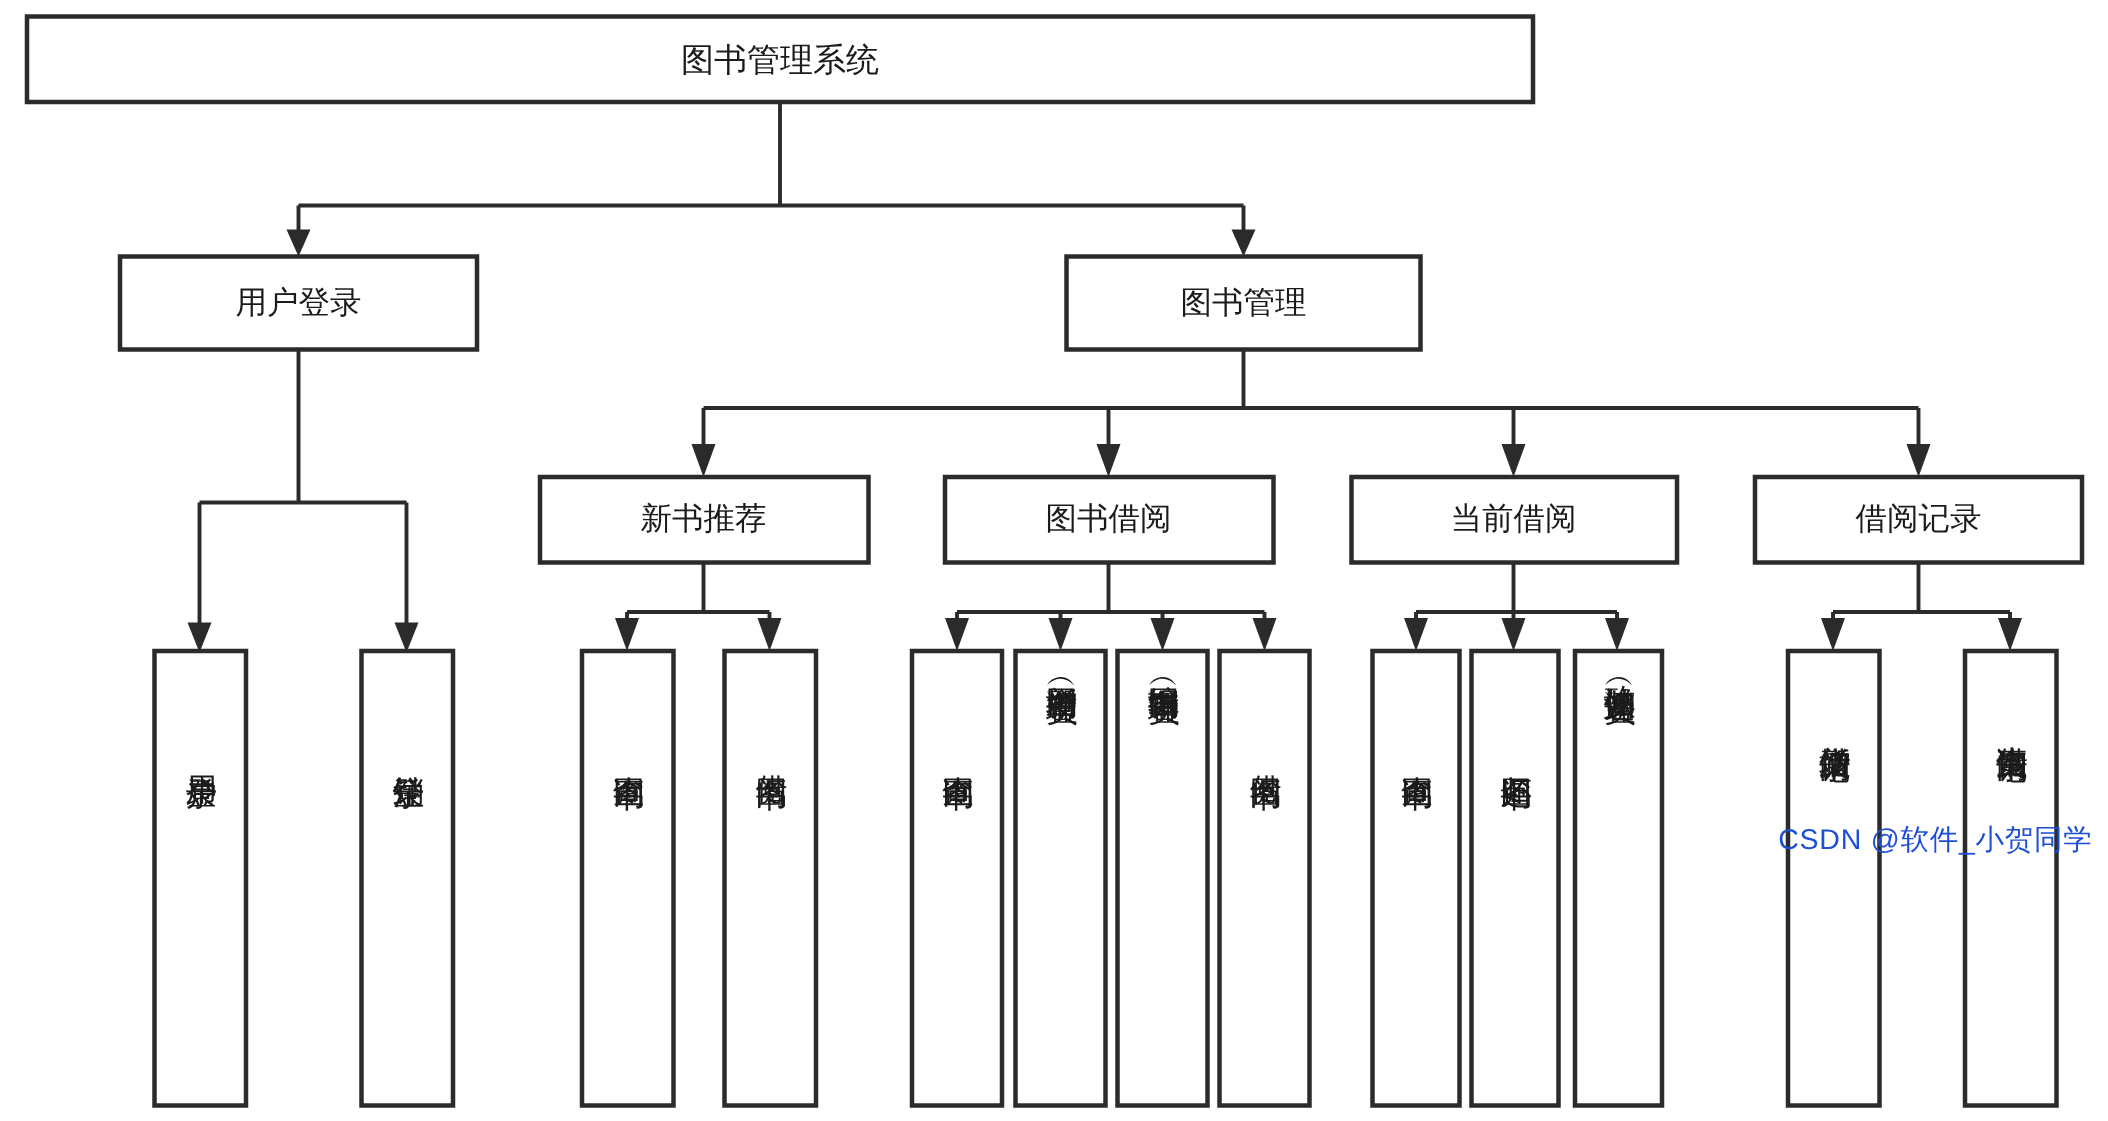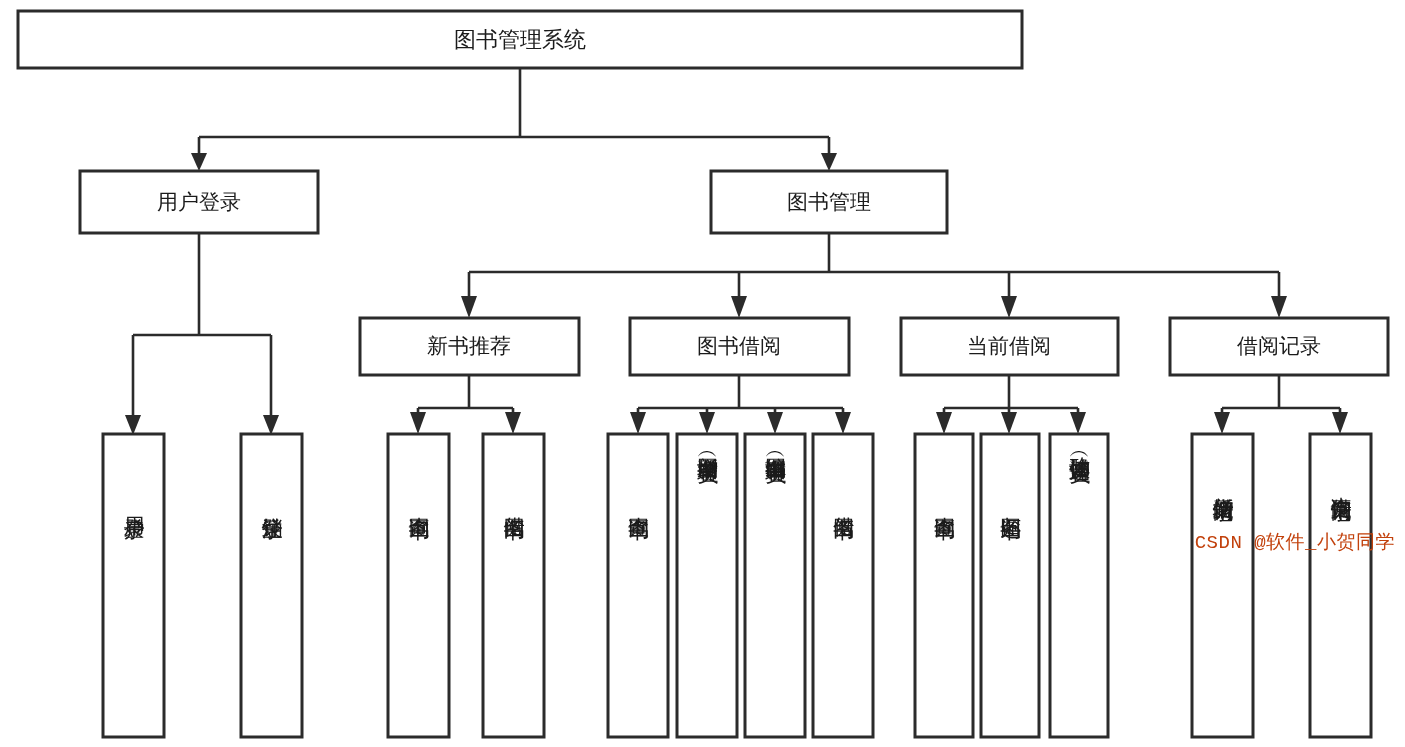--- a/index.html
+++ b/index.html
@@ -66,24 +66,24 @@
     display: flex;
     align-items: center;
     justify-content: flex-start;
     text-align: left;
     pointer-events: none;
     user-select: none;
   }
   .watermark {
     position: absolute;
     right: 10px;
-    bottom: 22px;
-    font-family: Liberation Mono, monospace;
+    bottom: 4px;
+    font-family: Liberation Sans, sans-serif;
     font-size: 19px;
-    color: #c2410c;
+    color: #1d4ed8;
     letter-spacing: 0.5px;
     user-select: none;
     white-space: nowrap;
   }
 </style>
 </head>
 <body>
 
 <div id="diagram-root">
 

